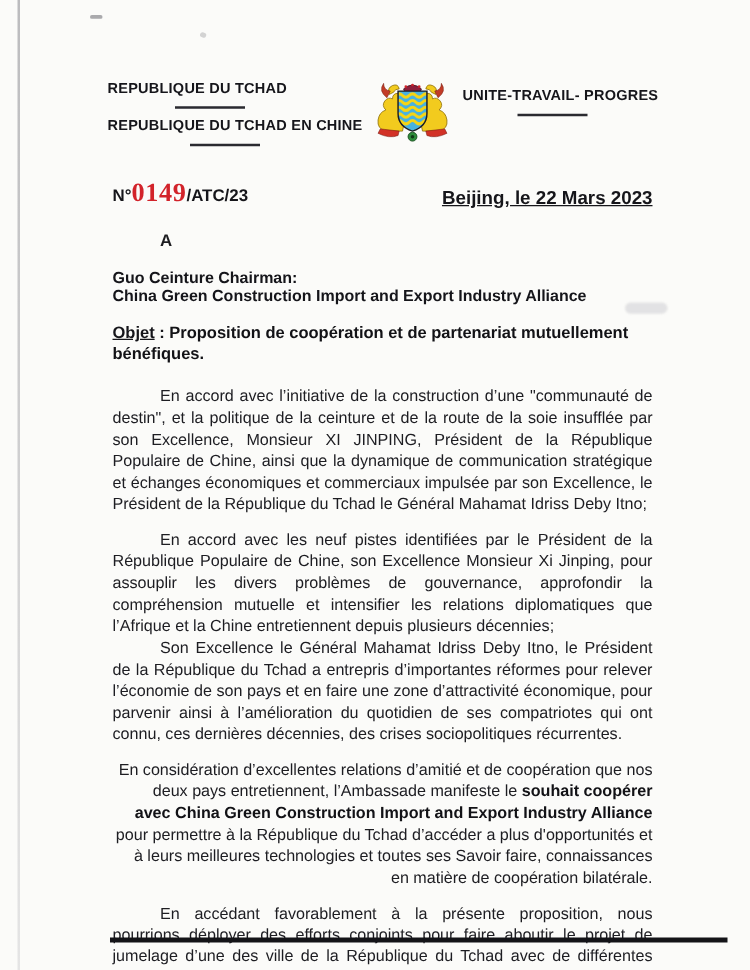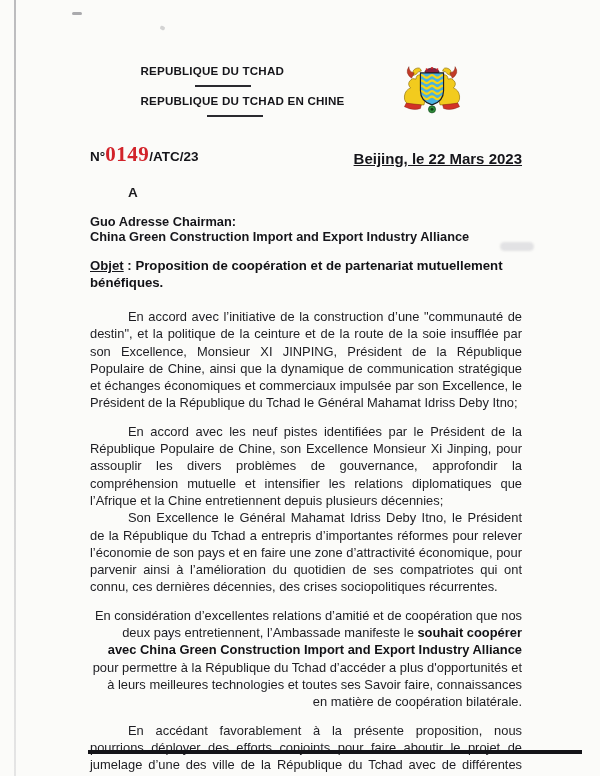--- a/index.html
+++ b/index.html
@@ -16,21 +16,21 @@
   .speck { position:absolute; background:rgba(90,90,98,.5); border-radius:2px; }
   .speck1 { left:72px; top:12px; width:10px; height:3px; }
   .speck2 { left:160px; top:26px; width:5px; height:4px; transform:rotate(25deg); opacity:.5; }
   .smudge {
     position:absolute; left:500px; top:242px; width:34px; height:9px;
     background:rgba(130,130,145,.20); border-radius:5px; filter:blur(1px);
   }
   .content { position:absolute; left:90px; top:64px; width:432px; }
 
   
-  .hdr { display:flex; justify-content:center; align-items:flex-start;gap:36px; }
+  .hdr { display:flex; justify-content:flex-end; align-items:flex-start; }
   .hdr-left { width:215px; }
   .hdr-right { width:152px; padding-top:6px; }
   .hdr-title { font-weight:bold; font-size:11.6px; letter-spacing:.2px; color:#15151a; white-space:nowrap; }
   .hdr-rule { height:2px; background:#2a2a30; width:56px; margin:8px 0 7px 54px; }
   .hdr-rule2 { margin-left:66px; }
   .hdr-rule3 { margin-left:44px; }
   .emblem-wrap { width:80px; margin-top:-4px; }
 
   
   .ref-row { display:flex; justify-content:space-between; align-items:flex-end; margin-top:18px; }
@@ -115,32 +115,36 @@
             <path d="M30,36 q3,-3 6,0 t6,0 t6,0 t6,0 t6,0"></path>
             <path d="M30,42 q3,-3 6,0 t6,0 t6,0 t6,0 t6,0"></path>
           </g>
           <path d="M32,14 h26 v20 q0,12 -13,16 q-13,-4 -13,-16 z" fill="none" stroke="#1c1c22" stroke-width="1.3"></path>
 
           <circle cx="45" cy="55" r="4" fill="#2e8b3a" stroke="#154d1d" stroke-width="0.8"></circle>
           <circle cx="45" cy="55" r="1.6" fill="#0f3a15"></circle>
         </svg>
       </div>
 
+      <div class="hdr-right">
+        <div class="hdr-title">UNITE-TRAVAIL- PROGRES</div>
+        <div class="hdr-rule hdr-rule3"></div>
+      </div>
     </div>
 
     <div class="ref-row">
       <div class="ref-left">
         <span>N°</span><span class="ref-num">0149</span><span>/ATC/23</span>
       </div>
       <div class="date">Beijing, le 22 Mars 2023</div>
     </div>
 
     <div class="salutation">A</div>
     <div class="recipient">
-      <div>Guo Adresse Chairman:</div>
+      <div>Guo Ceinture Chairman:</div>
       <div>China Green Construction Import and Export Industry Alliance</div>
     </div>
 
     <div class="objet">
       <span class="objet-label">Objet</span><span> : </span><b>Proposition de coopération et de partenariat mutuellement bénéfiques.</b>
     </div>
 
     <div class="body-text">
       <p class="para p1">En accord avec l’initiative de la construction d’une "communauté de destin", et la politique de la ceinture et de la route de la soie insufflée par son Excellence, Monsieur XI JINPING, Président de la République Populaire de Chine, ainsi que la dynamique de communication stratégique et échanges économiques et commerciaux impulsée par son Excellence, le Président de la République du Tchad le Général Mahamat Idriss Deby Itno;</p>
       <p class="para p2">En accord avec les neuf pistes identifiées par le Président de la République Populaire de Chine, son Excellence Monsieur Xi Jinping, pour assouplir les divers problèmes de gouvernance, approfondir la compréhension mutuelle et intensifier les relations diplomatiques que l’Afrique et la Chine entretiennent depuis plusieurs décennies;</p>

